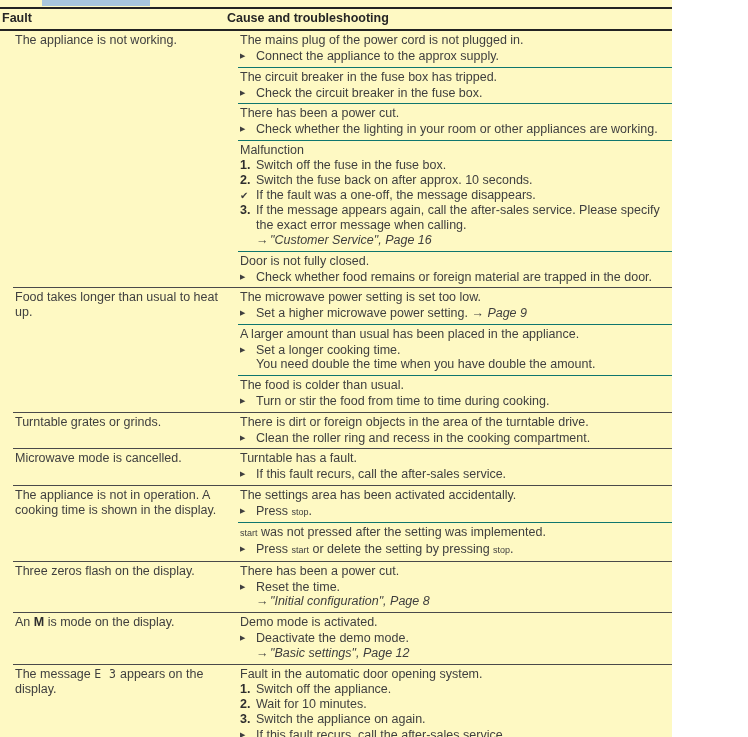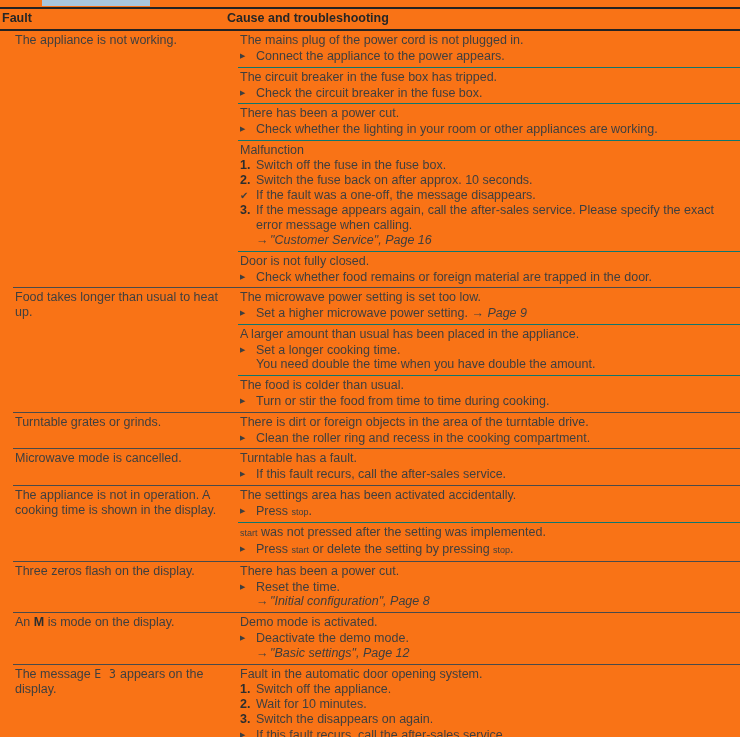--- a/index.html
+++ b/index.html
@@ -1,19 +1,19 @@
 <!DOCTYPE html>
 <html><head>
 <meta charset="utf-8">
 <style>
   html,body{margin:0;padding:0;background:#ffffff;}
   .page{
     position:relative;
-    width:740px;height:737px;
-    background:#f97316;
+    width:672px;height:737px;
+    background:#fef9c3;
     overflow:hidden;
     font-family:"Liberation Sans","DejaVu Sans",sans-serif;
     font-size:12.5px;
     line-height:15px;
     color:#3f3f3f;
   }
   .selection-bar{
     position:absolute;left:42px;top:0;width:108px;height:6px;
     background:#a8c6dd;
   }
@@ -56,21 +56,21 @@
       <div class="th">Cause and troubleshooting</div>
     </div>
     <div id="tbody">
         <div class="row">
           <div class="cell cell-fault">
             <div class="line"><span class="s-plain">The appliance is not working.</span></div>
           </div>
           <div class="cell cell-causes">
             <div class="cause">
               <div class="line line-plain"><span class="s-plain">The mains plug of the power cord is not plugged in.</span></div>
-              <div class="line line-bullet"><span class="marker marker-bullet">▶</span><span class="s-plain">Connect the appliance to the power appears.</span></div>
+              <div class="line line-bullet"><span class="marker marker-bullet">▶</span><span class="s-plain">Connect the appliance to the approx supply.</span></div>
             </div>
             <div class="cause">
               <div class="line line-plain"><span class="s-plain">The circuit breaker in the fuse box has tripped.</span></div>
               <div class="line line-bullet"><span class="marker marker-bullet">▶</span><span class="s-plain">Check the circuit breaker in the fuse box.</span></div>
             </div>
             <div class="cause">
               <div class="line line-plain"><span class="s-plain">There has been a power cut.</span></div>
               <div class="line line-bullet"><span class="marker marker-bullet">▶</span><span class="s-plain">Check whether the lighting in your room or other appliances are working.</span></div>
             </div>
             <div class="cause">
@@ -170,20 +170,20 @@
         </div>
         <div class="row">
           <div class="cell cell-fault">
             <div class="line"><span class="s-plain">The message </span><span class="s-digital">E 3</span><span class="s-plain"> appears on the display.</span></div>
           </div>
           <div class="cell cell-causes">
             <div class="cause">
               <div class="line line-plain"><span class="s-plain">Fault in the automatic door opening system.</span></div>
               <div class="line line-num"><span class="marker marker-num">1.</span><span class="s-plain">Switch off the appliance.</span></div>
               <div class="line line-num"><span class="marker marker-num">2.</span><span class="s-plain">Wait for 10 minutes.</span></div>
-              <div class="line line-num"><span class="marker marker-num">3.</span><span class="s-plain">Switch the disappears on again.</span></div>
+              <div class="line line-num"><span class="marker marker-num">3.</span><span class="s-plain">Switch the appliance on again.</span></div>
               <div class="line line-bullet"><span class="marker marker-bullet">▶</span><span class="s-plain">If this fault recurs, call the after-sales service.</span></div>
             </div>
           </div>
         </div>
       </div>
   </div>
 </div>
 
 </body></html>

